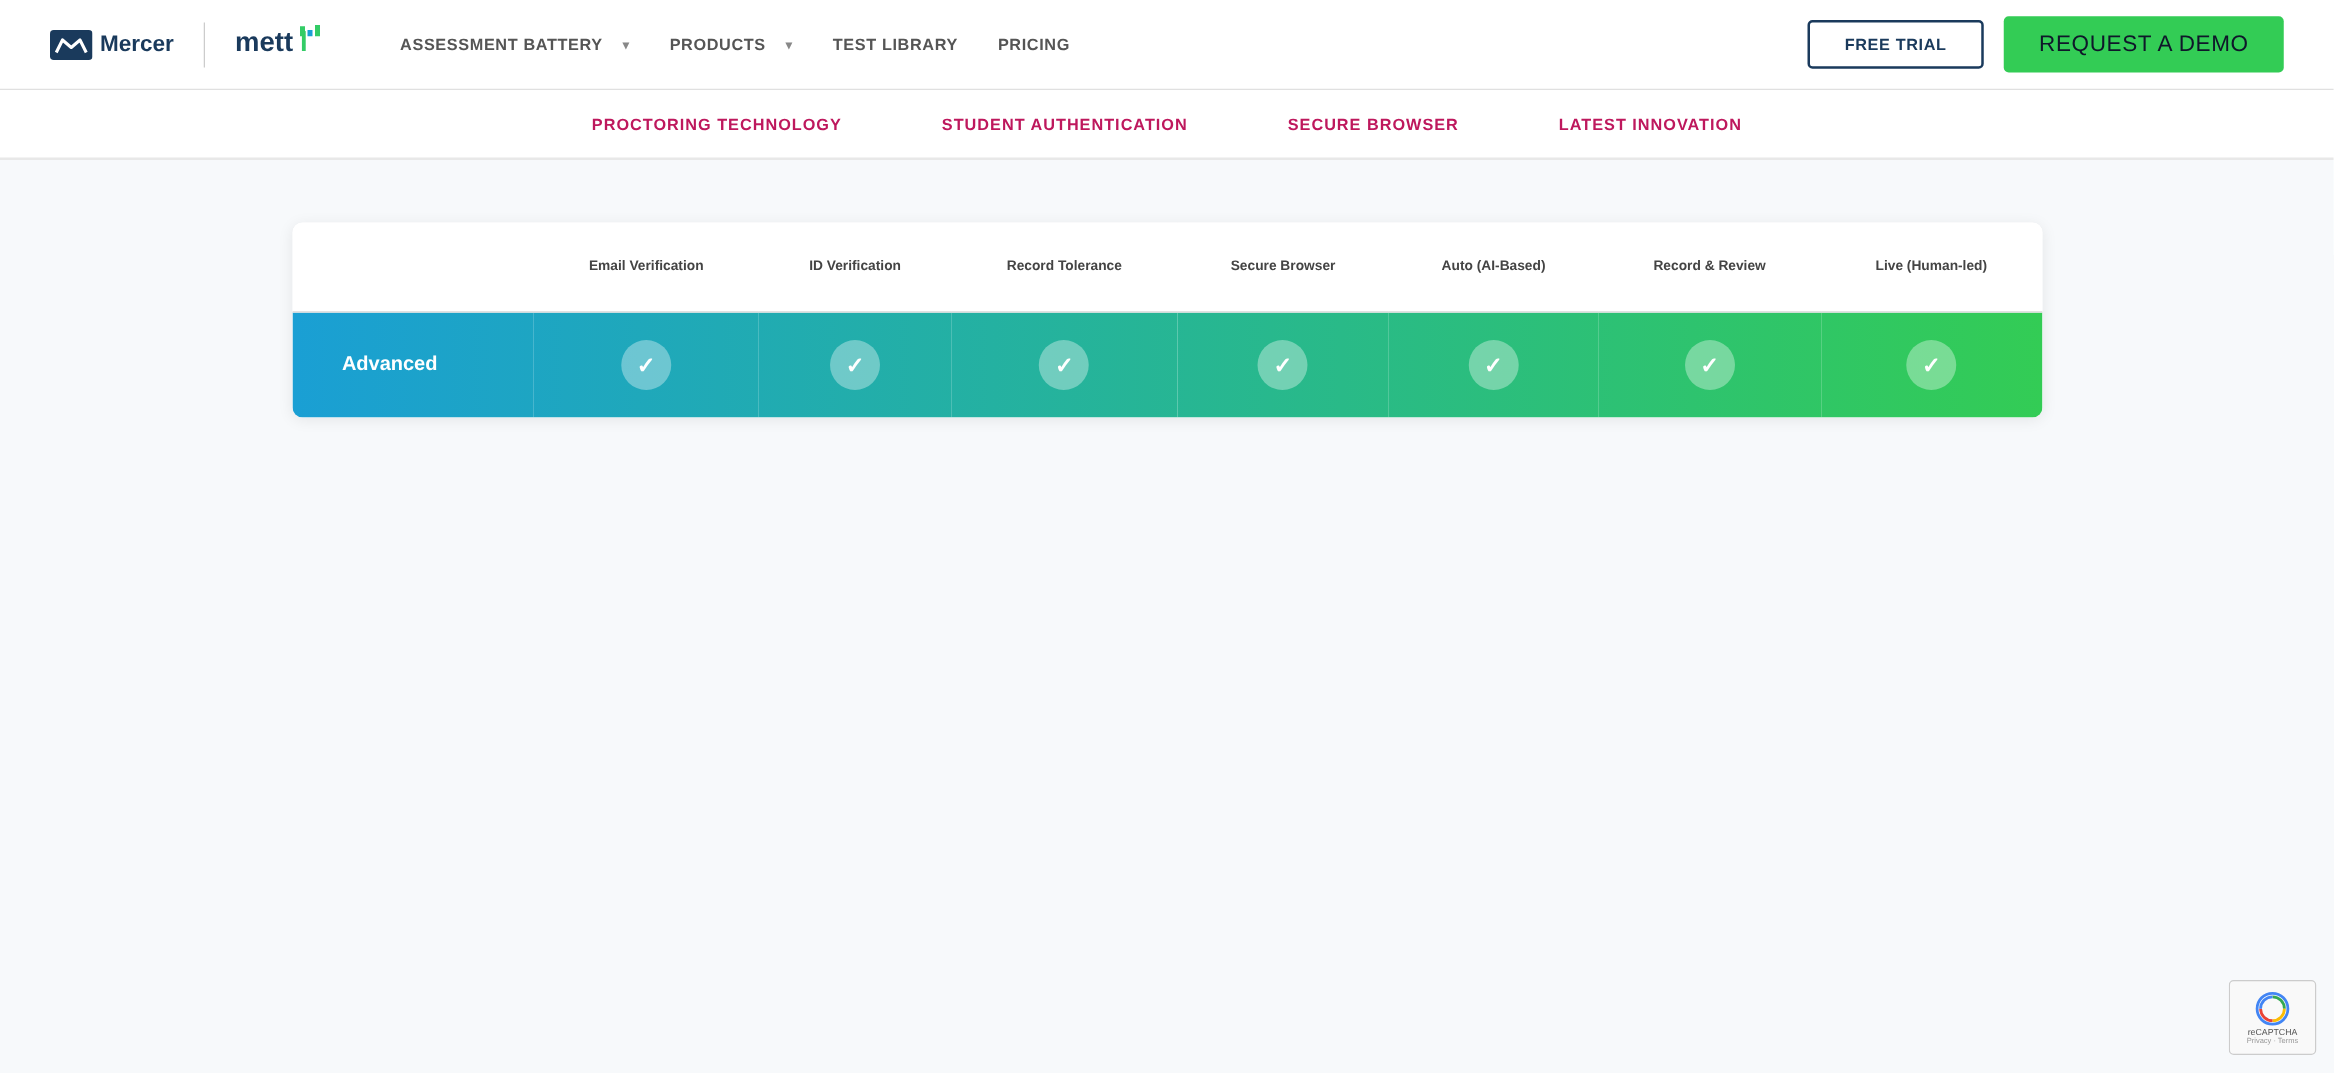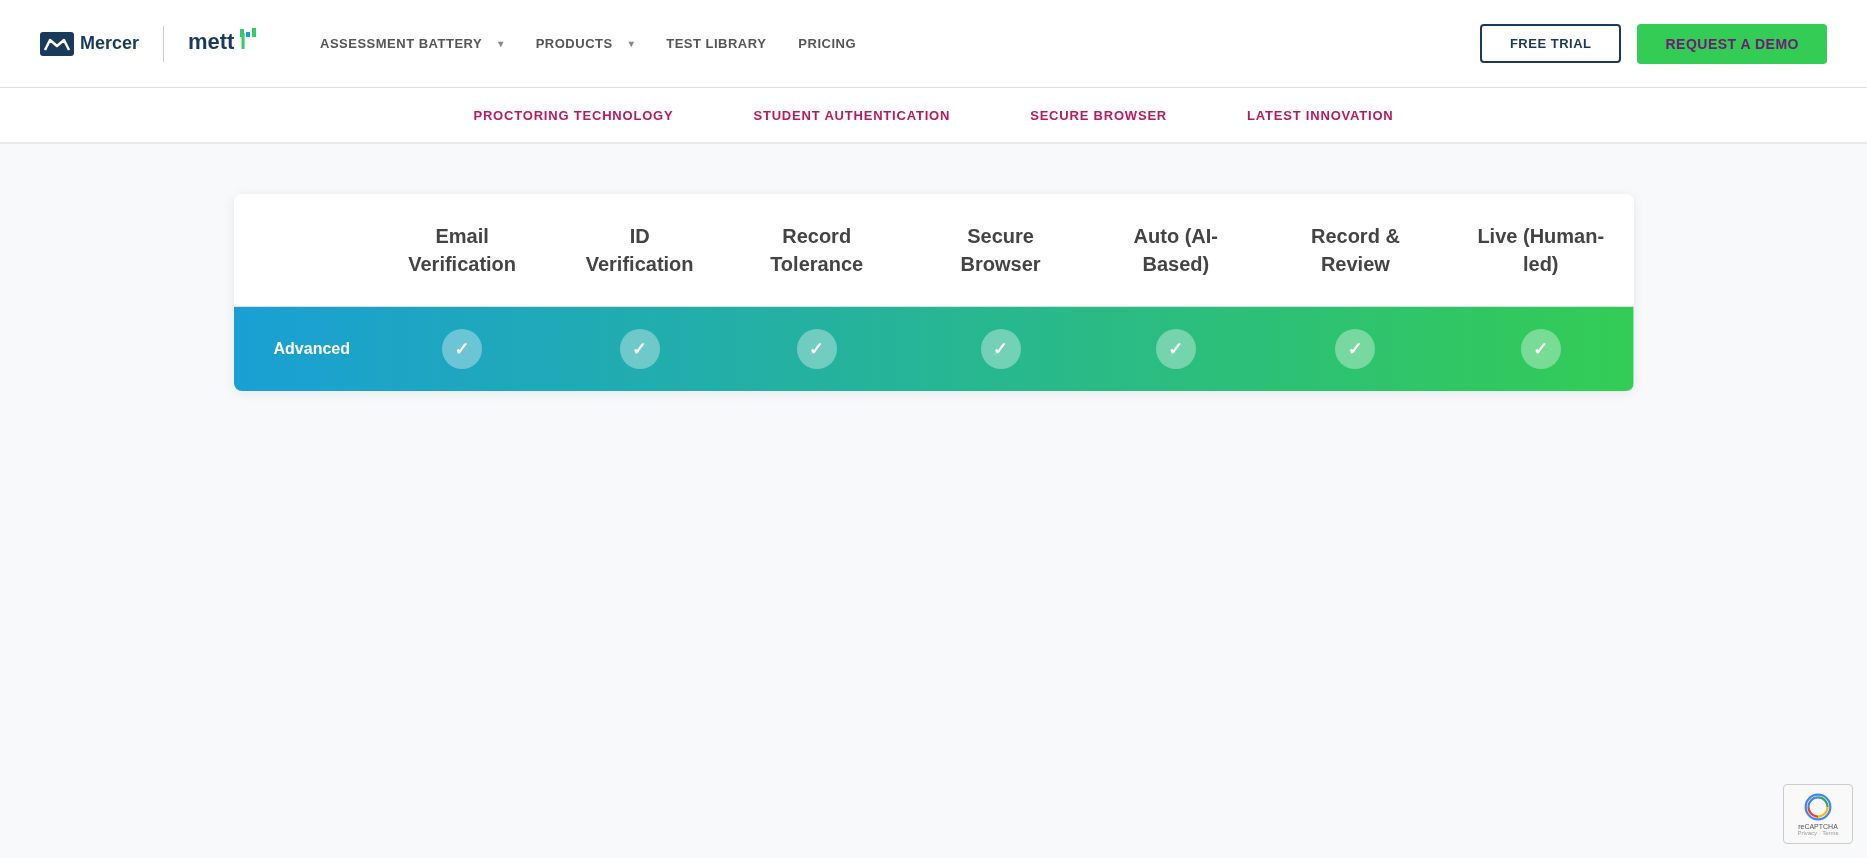--- a/index.html
+++ b/index.html
@@ -3,21 +3,21 @@
   <meta charset="utf-8">
   <style>
     * { box-sizing: border-box; margin: 0; padding: 0; }
     body { font-family: 'Arial', sans-serif; background: #fff; color: #333; }
 
     
     .header {
       display: flex;
       align-items: center;
       padding: 0 40px;
-      height: 88px;
+      height: 72px;
       border-bottom: 1px solid #e0e0e0;
       background: #fff;
     }
     .logo-area {
       display: flex;
       align-items: center;
       gap: 12px;
       margin-right: 60px;
     }
     .logo-mercer {
@@ -74,23 +74,23 @@
       font-size: 13px;
       font-weight: 700;
       padding: 10px 28px;
       border-radius: 4px;
       cursor: pointer;
       letter-spacing: 0.5px;
     }
     .btn-request-demo {
       border: none;
       background: #33cc55;
-      color: #701a75;
-      font-size: 14px;
-      font-weight: 700;
+      color: #0f172a;
+      font-size: 18px;
+      font-weight: 400;
       padding: 12px 28px;
       border-radius: 4px;
       cursor: pointer;
       letter-spacing: 0.5px;
       text-transform: uppercase;
     }
 
     
     .sub-nav {
       display: flex;
@@ -136,21 +136,21 @@
       border-collapse: collapse;
       background: #fff;
       border-radius: 8px;
       overflow: hidden;
       box-shadow: 0 2px 12px rgba(0,0,0,0.08);
     }
 
     .proctoring-table th {
       padding: 28px 16px;
       text-align: center;
-      font-size: 20px;
+      font-size: 11px;
       font-weight: 600;
       color: #444;
       background: #fff;
       border-bottom: 1px solid #e0e0e0;
       line-height: 1.4;
     }
     .proctoring-table th:first-child {
       text-align: left;
       padding-left: 40px;
     }

